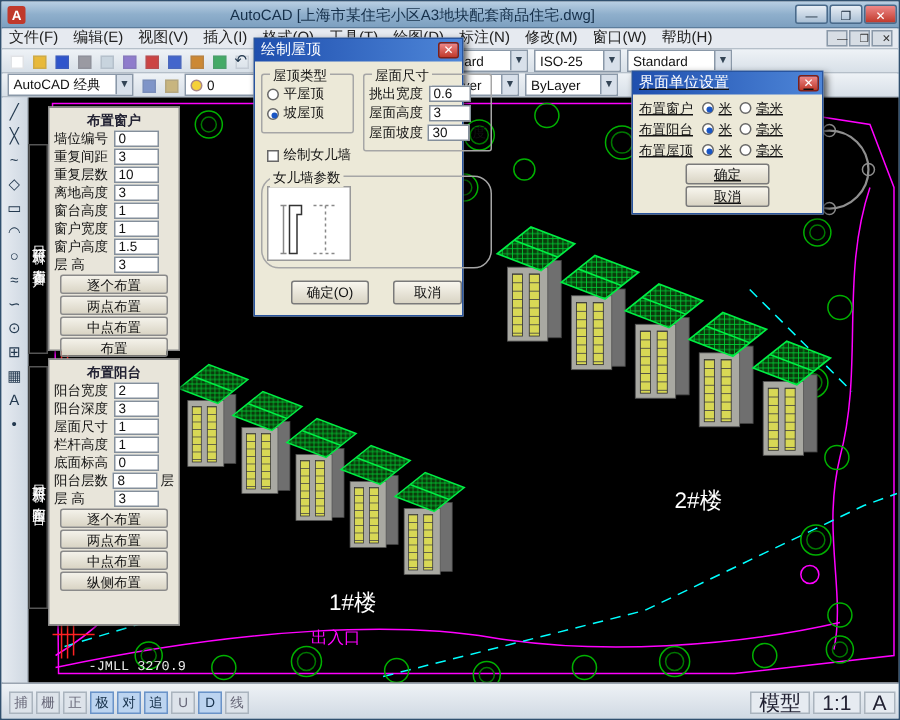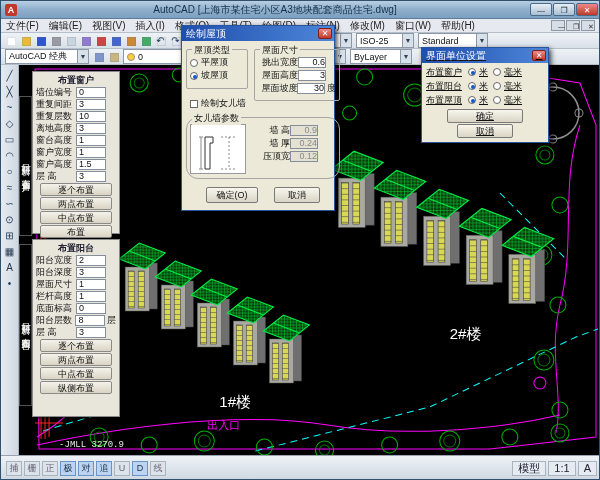--- a/index.html
+++ b/index.html
@@ -60,41 +60,41 @@
   .p-suf{margin-left:2px;}
   .p-btn{display:block;width:72px;height:13px;margin:1px auto;background:linear-gradient(#f4f2ea,#d9d4c4);
     border:1px solid #8a8a8a;border-radius:2px;font-size:9px;line-height:10px;padding:0;color:#111;}
   
   .dlg{position:absolute;background:#ece9d8;border:1px solid #28549e;box-shadow:2px 2px 5px #000b;font-size:9px;color:#111;}
   .dlg-title{height:15px;background:linear-gradient(90deg,#1f4fae,#4e86d8);color:#fff;font-size:10px;
     line-height:15px;padding-left:4px;display:flex;}
   .dlg-x{width:14px;height:11px;margin:2px 2px 0 auto;background:linear-gradient(#e88,#c0392b);border:1px solid #801f16;
     color:#fff;font-size:8px;line-height:9px;text-align:center;border-radius:2px;padding:0;}
   .dlg-body{padding:4px;position:relative;}
-  .grp{position:absolute;border:1px solid #a6a6a6;border-radius:2px;text-align:right;}
+  .grp{position:absolute;border:1px solid #a6a6a6;border-radius:2px;}
   .grp-title{position:absolute;top:-6px;left:5px;background:#ece9d8;padding:0 2px;font-size:9px;}
   .rdo{display:flex;align-items:center;height:13px;}
   .rdot{width:8px;height:8px;border-radius:50%;border:1px solid #676767;background:#fff;margin-right:3px;position:relative;flex:none;}
   .rdot i{position:absolute;left:2px;top:2px;width:4px;height:4px;border-radius:50%;background:#1a56c4;}
   .chkbox{width:8px;height:8px;border:1px solid #676767;background:#fff;margin-right:3px;flex:none;}
   .fld{display:flex;align-items:center;height:13px;}
   .fld .lab{width:40px;white-space:nowrap;}
   .fld .inp{width:28px;height:11px;background:#fff;border:1px solid #848f9b;padding-left:2px;line-height:9px;}
   .fld .inp.dis{background:#e4e1d2;color:#888;}
   .fld .suf{margin-left:2px;}
   .d-btn{height:16px;background:linear-gradient(#f8f6ee,#d9d4c4);border:1px solid #7a7a7a;border-radius:2px;
     font-size:9px;padding:0 6px;color:#111;}
   
   .statusbar{position:absolute;left:0;top:454px;width:600px;height:25px;
     background:linear-gradient(#eef2f6,#cfd8e2);border-top:1px solid #9aa4b0;display:flex;align-items:center;padding:0 4px;}
   .st-toggle{width:16px;height:15px;margin:0 1px;border:1px solid #6a93c8;background:#bcd4f0;
     font-size:9px;line-height:13px;text-align:center;color:#16304a;padding:0;}
   .st-toggle.off{border-color:#aab4be;background:#dde3ea;color:#667;}
   .st-right{margin-left:auto;display:flex;align-items:center;}
-  .st-chip{height:15px;margin-left:2px;border:1px solid #aab4be;background:#e6ebf1;font-size:11px;
+  .st-chip{height:15px;margin-left:2px;border:1px solid #aab4be;background:#e6ebf1;font-size:14px;
     line-height:13px;padding:0 5px;color:#223;}
   .off{}
 </style>
 </head>
 <body>
 
 <div class="win">
 
   <div class="titlebar">
     <div class="appico">A</div>
@@ -629,21 +629,21 @@
         <button class="p-btn">逐个布置</button>
 
         <button class="p-btn">两点布置</button>
 
         <button class="p-btn">中点布置</button>
 
         <button class="p-btn">纵侧布置</button>
       </div>
   </div>
 
-  <div class="dlg" style="left:180px;top:24px;width:154px;height:186px;">
+  <div class="dlg" style="left:168px;top:24px;width:140px;height:186px;">
     <div class="dlg-title">
       <span>绘制屋顶</span>
       <button class="dlg-x">✕</button>
     </div>
     <div class="dlg-body" style="height:167px;">
       <div class="grp" style="left:4px;top:8px;width:62px;height:40px;padding:6px 3px 0;">
         <span class="grp-title">屋顶类型</span>
         <span>
           
         
@@ -688,38 +688,20 @@
         <span class="chkbox"></span>
         <span>绘制女儿墙</span>
       </div>
       <div class="grp" style="left:4px;top:76px;width:154px;height:62px;padding:6px 3px 0;border-radius:12px;">
         <span class="grp-title">女儿墙参数</span>
         <svg width="56" height="50" style="float:left;background:#fff;border:1px solid #999;margin-right:4px;">
           <path d="M14,44 V12 h8 v6 h-3 v26 z" fill="none" stroke="#333"></path>
           <path d="M30,12 h16 M30,44 h16 M38,12 v32" fill="none" stroke="#888" stroke-dasharray="2 2"></path>
           <path d="M8,12 h4 M8,44 h4 M10,12 v32" fill="none" stroke="#888"></path>
         </svg>
-        <span>
-          
-        
-            <span class="fld">
-              <span class="lab">墙  高</span>
-              <span class="inp dis">0.9</span>
-            </span>
-          
-            <span class="fld">
-              <span class="lab">墙  厚</span>
-              <span class="inp dis">0.24</span>
-            </span>
-          
-            <span class="fld">
-              <span class="lab">压顶宽</span>
-              <span class="inp dis">0.12</span>
-            </span>
-          </span>
       </div>
       <button class="d-btn" style="position:absolute;left:24px;top:146px;width:52px;">确定(O)</button>
       <button class="d-btn" style="position:absolute;left:92px;top:146px;width:46px;">取消</button>
     </div>
   </div>
 
   <div class="dlg" style="left:420px;top:46px;width:128px;height:96px;text-decoration:underline;">
     <div class="dlg-title">
       <span>界面单位设置</span>
       <button class="dlg-x">✕</button>
@@ -752,21 +734,21 @@
             <span style="width:42px;">布置屋顶</span>
             <span class="rdot">
               <i></i>
             </span>
             <span style="margin-right:5px;">米</span>
             <span class="rdot off"></span>
             <span>毫米</span>
           </span>
         </span>
       <div style="text-align:center;margin-top:2px;">
-        <button class="d-btn" style="width:76px;display:block;margin:1px auto;height:14px;">确定</button>
+        <button class="d-btn" style="width:56px;display:block;margin:1px auto;height:14px;">确定</button>
         <button class="d-btn" style="width:56px;display:block;margin:1px auto;height:14px;">取消</button>
       </div>
     </div>
   </div>
 
   <div class="statusbar">
     <span style="display:flex">
 
         <button class="st-toggle off">捕</button>
 

